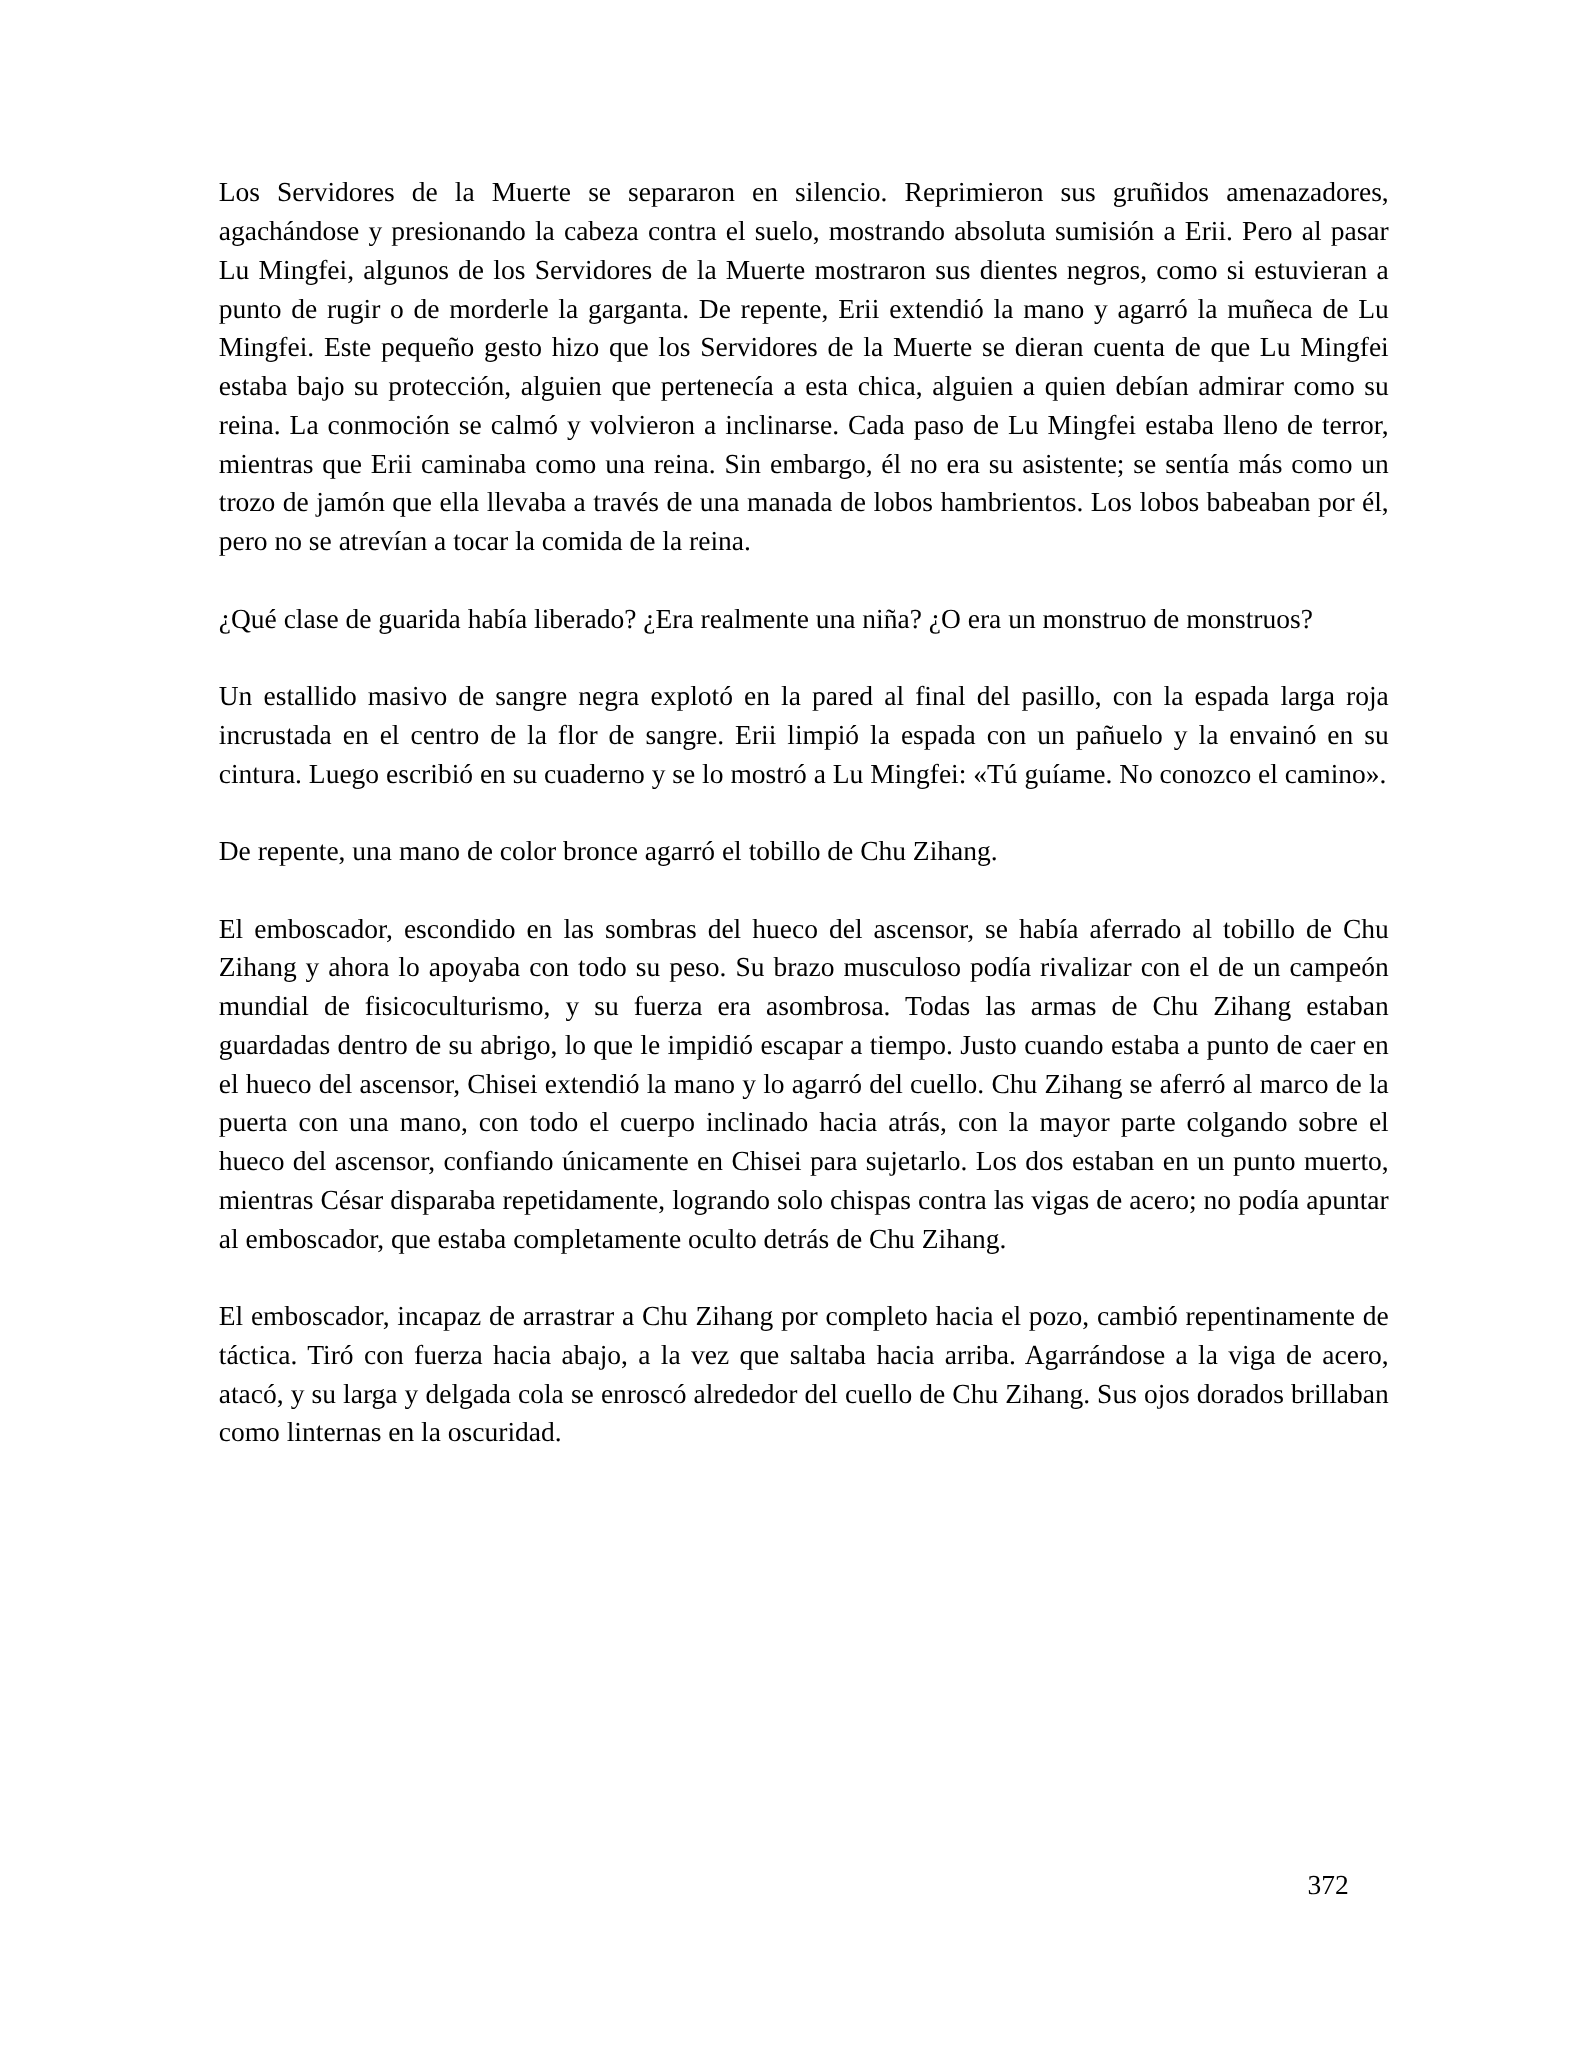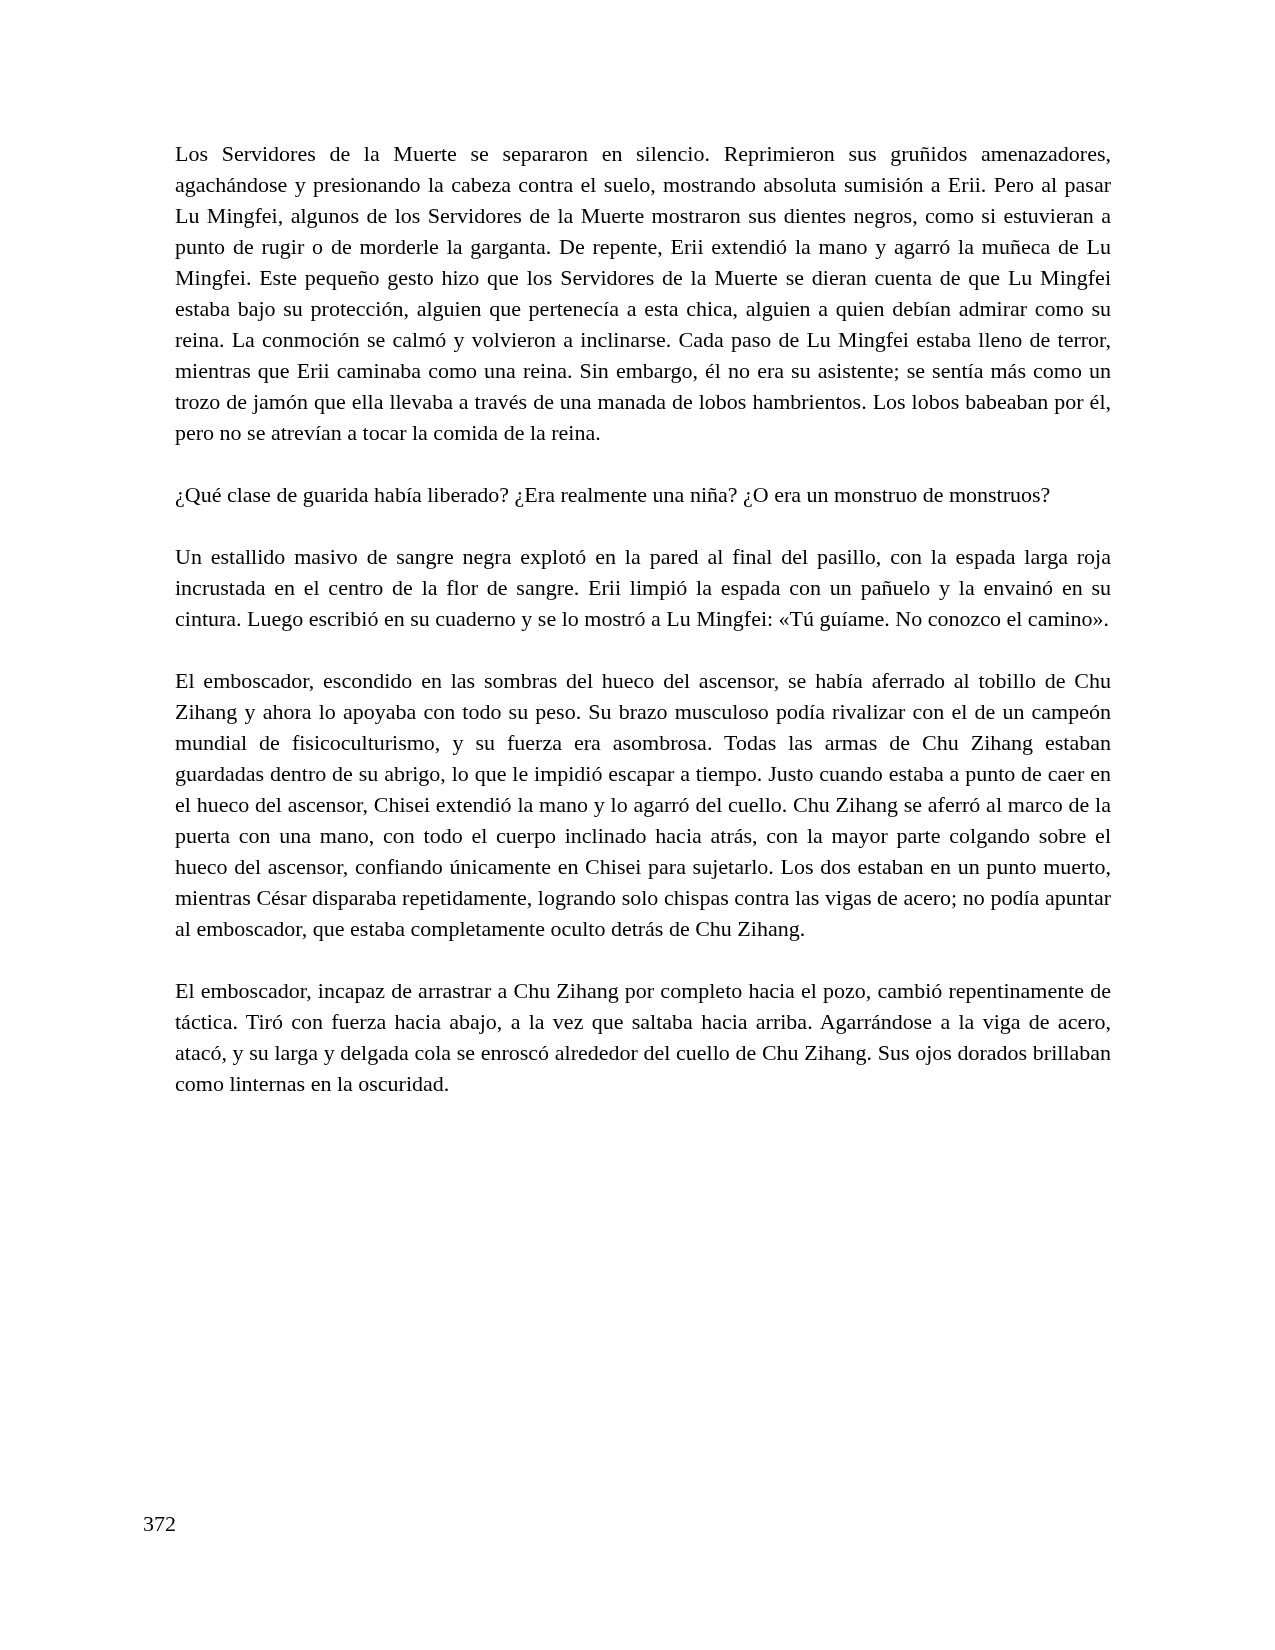--- a/index.html
+++ b/index.html
@@ -28,31 +28,31 @@
     font-size: 22px;
     line-height: 31px;
     text-align: justify;
     text-justify: inter-word;
   }
   .footer {
     position: absolute;
     top: 1492px;
     left: 143px;
     width: 936px;
-    text-align: left;
+    text-align: right;
     font-size: 22px;
     line-height: 31px;
-    margin-top: 16px;
   }
 </style>
 </head>
 <body>
 
 <div class="page">
   <div class="content">
     <p class="para">Los Servidores de la Muerte se separaron en silencio. Reprimieron sus gruñidos amenazadores, agachándose y presionando la cabeza contra el suelo, mostrando absoluta sumisión a Erii. Pero al pasar Lu Mingfei, algunos de los Servidores de la Muerte mostraron sus dientes negros, como si estuvieran a punto de rugir o de morderle la garganta. De repente, Erii extendió la mano y agarró la muñeca de Lu Mingfei. Este pequeño gesto hizo que los Servidores de la Muerte se dieran cuenta de que Lu Mingfei estaba bajo su protección, alguien que pertenecía a esta chica, alguien a quien debían admirar como su reina. La conmoción se calmó y volvieron a inclinarse. Cada paso de Lu Mingfei estaba lleno de terror, mientras que Erii caminaba como una reina. Sin embargo, él no era su asistente; se sentía más como un trozo de jamón que ella llevaba a través de una manada de lobos hambrientos. Los lobos babeaban por él, pero no se atrevían a tocar la comida de la reina.</p>
     <p class="para">¿Qué clase de guarida había liberado? ¿Era realmente una niña? ¿O era un monstruo de monstruos?</p>
     <p class="para">Un estallido masivo de sangre negra explotó en la pared al final del pasillo, con la espada larga roja incrustada en el centro de la flor de sangre. Erii limpió la espada con un pañuelo y la envainó en su cintura. Luego escribió en su cuaderno y se lo mostró a Lu Mingfei: «Tú guíame. No conozco el camino».</p>
+    <p class="para">De repente, una mano de color bronce agarró el tobillo de Chu Zihang.</p>
     <p class="para">El emboscador, escondido en las sombras del hueco del ascensor, se había aferrado al tobillo de Chu Zihang y ahora lo apoyaba con todo su peso. Su brazo musculoso podía rivalizar con el de un campeón mundial de fisicoculturismo, y su fuerza era asombrosa. Todas las armas de Chu Zihang estaban guardadas dentro de su abrigo, lo que le impidió escapar a tiempo. Justo cuando estaba a punto de caer en el hueco del ascensor, Chisei extendió la mano y lo agarró del cuello. Chu Zihang se aferró al marco de la puerta con una mano, con todo el cuerpo inclinado hacia atrás, con la mayor parte colgando sobre el hueco del ascensor, confiando únicamente en Chisei para sujetarlo. Los dos estaban en un punto muerto, mientras César disparaba repetidamente, logrando solo chispas contra las vigas de acero; no podía apuntar al emboscador, que estaba completamente oculto detrás de Chu Zihang.</p>
     <p class="para">El emboscador, incapaz de arrastrar a Chu Zihang por completo hacia el pozo, cambió repentinamente de táctica. Tiró con fuerza hacia abajo, a la vez que saltaba hacia arriba. Agarrándose a la viga de acero, atacó, y su larga y delgada cola se enroscó alrededor del cuello de Chu Zihang. Sus ojos dorados brillaban como linternas en la oscuridad.</p>
   </div>
   <div class="footer">372</div>
 </div>
 
 </body></html>

